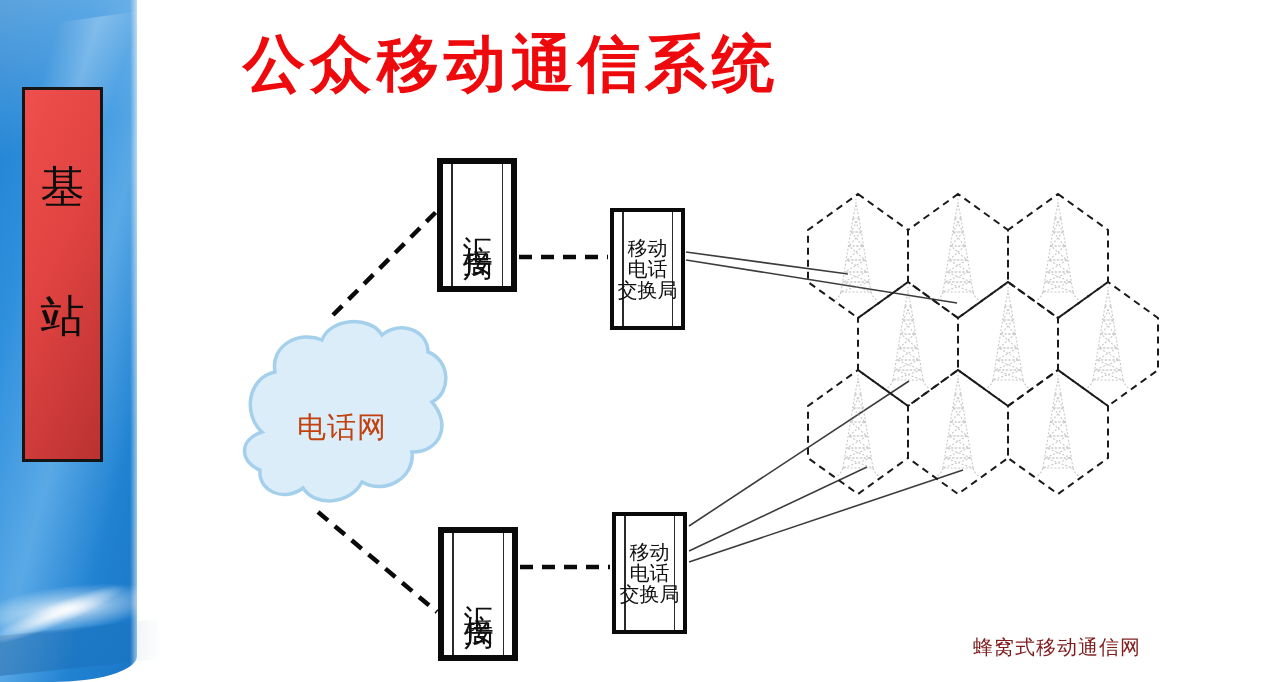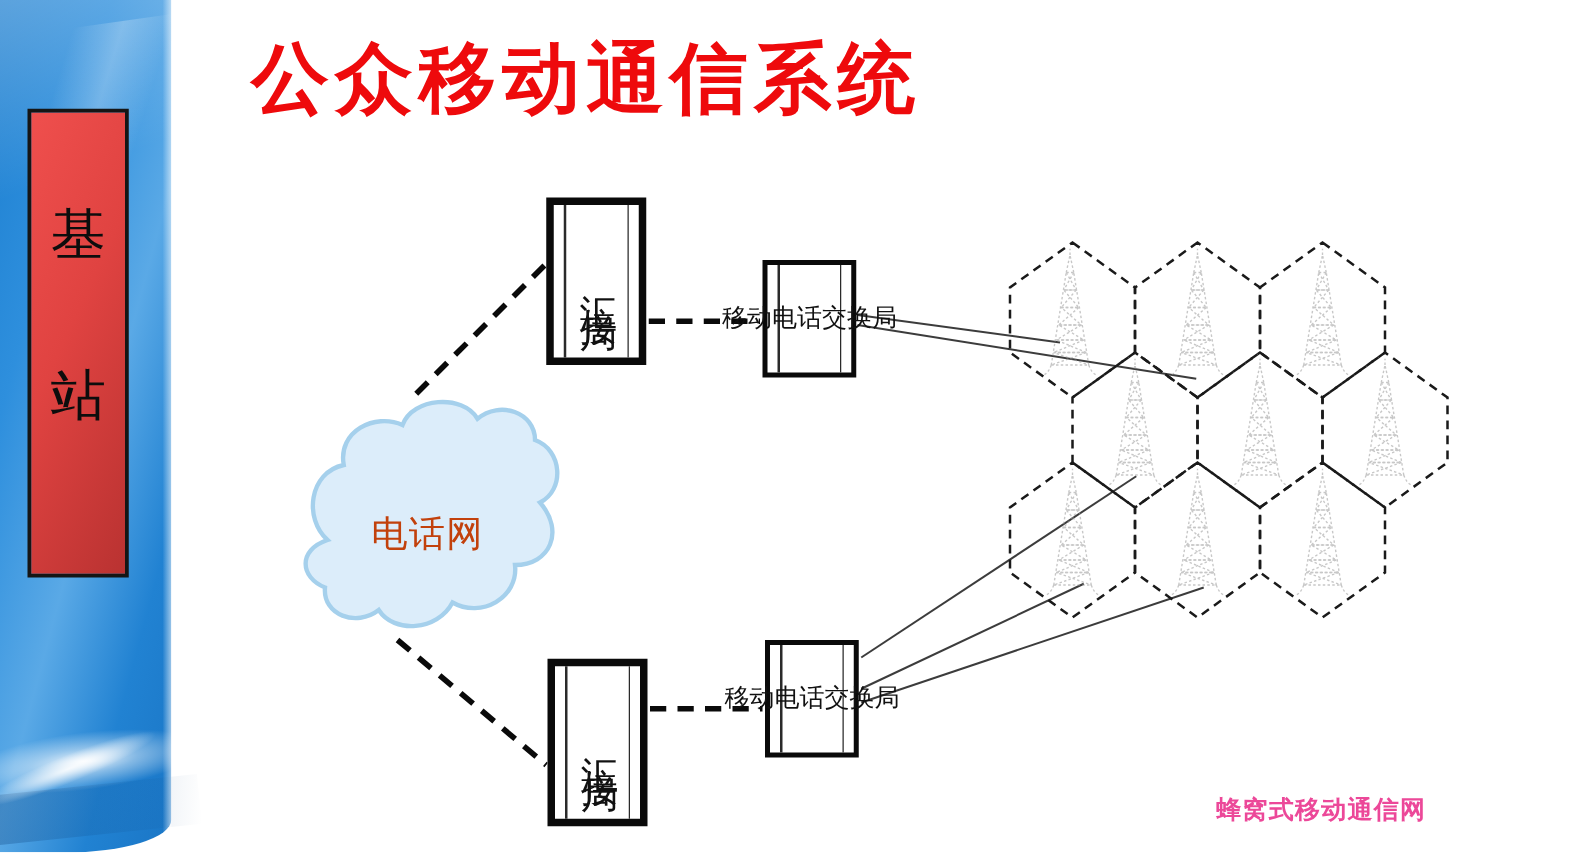--- a/index.html
+++ b/index.html
@@ -54,20 +54,21 @@
     font-size:44px;line-height:44px;color:#0d0d0d;font-weight:500;
     font-family:"Liberation Serif","DejaVu Serif",serif;
   }
 
   
   .title{
     position:absolute;left:201px;top:28px;margin:0;width:620px;
     font-family:"Liberation Serif","DejaVu Serif",serif;
     font-weight:bold;font-size:62px;line-height:72px;letter-spacing:5px;color:#ee0a0c;
     white-space:nowrap;
+    text-align:center;
   }
 
   
   .diagram{position:absolute;left:0;top:0;width:1269px;height:682px;}
 
   
   .nbox{
     position:absolute;box-sizing:border-box;background:#ffffff;
     display:flex;align-items:center;justify-content:center;
   }
@@ -77,37 +78,37 @@
   .nbox::before{left:8px;}
   .nbox::after{right:8px;}
   .tandem{width:80px;height:134px;border:6px solid #0a0a0a;}
   .tandem-top{left:437px;top:158px;}
   .tandem-bottom{left:438px;top:527px;}
   .vtext{
     writing-mode:vertical-rl;text-orientation:upright;
     font-size:30px;letter-spacing:9px;color:#111;z-index:1;
     font-family:"Liberation Sans","DejaVu Sans",sans-serif;
   }
-  .mtso{width:75px;height:94px;border:4px solid #0a0a0a;}
+  .mtso{width:75px;height:122px;border:4px solid #0a0a0a;flex-direction:column;}
   .mtso-top{left:610px;top:208px;}
   .mtso-bottom{left:612px;top:512px;}
   .mline{
     font-size:20px;line-height:21px;color:#111;text-align:center;z-index:1;white-space:nowrap;
   }
 
   
   .cloud-label{
     position:absolute;left:277px;top:408px;width:130px;text-align:center;
     font-size:29px;color:#c2410c;letter-spacing:1px;
   }
 
   
   .caption{
     position:absolute;left:973px;top:634px;
-    font-size:20px;font-weight:700;color:#ec4899;letter-spacing:1px;white-space:nowrap;
+    font-size:20px;font-weight:400;color:#7f1d1d;letter-spacing:1px;white-space:nowrap;
   }
 </style>
 </head>
 <body>
 
 <div class="slide">
 
   <div class="sidebar">
     <div class="streak streak-c"></div>
     <div class="streak streak-d"></div>

